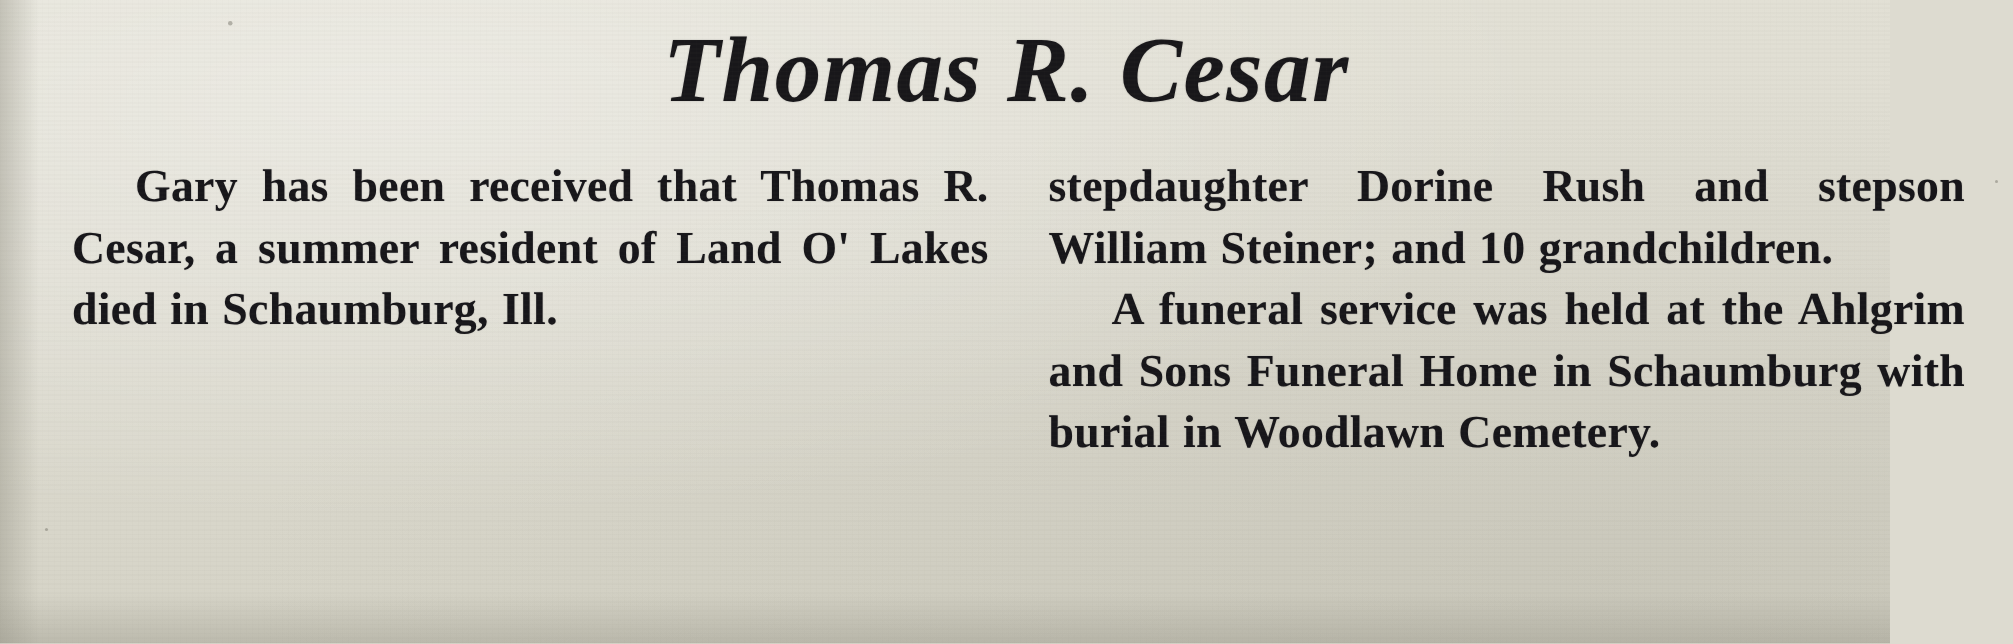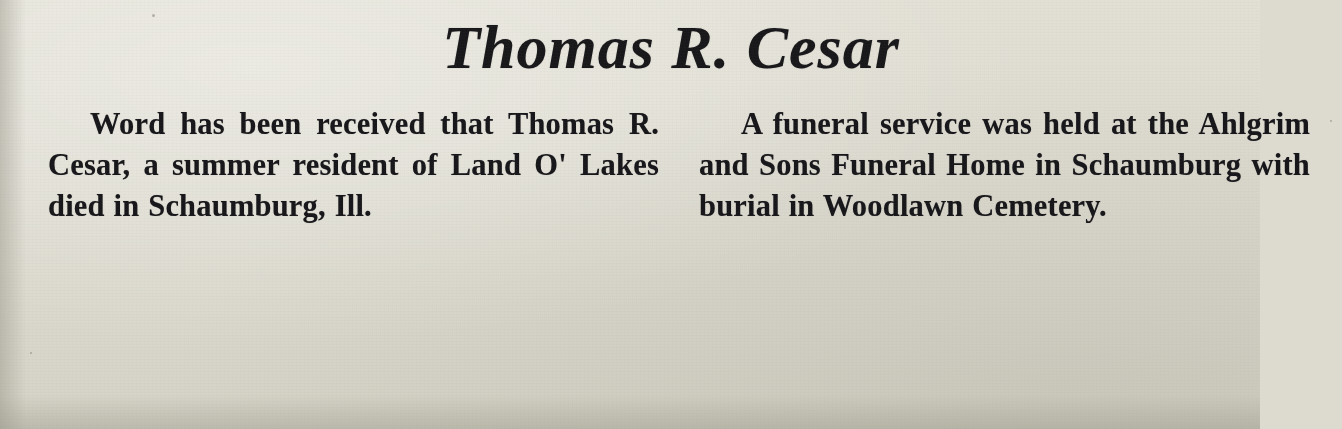--- a/index.html
+++ b/index.html
@@ -84,21 +84,20 @@
     letter-spacing: 0.2px;
     word-spacing: 1px;
     margin: 0;
     text-shadow: 0 0 0.8px rgba(30,28,26,0.30);
   }
   .para.indent {
     text-indent: 42px;
   }
   .para + .para {
     margin-top: 0px;
-    font-family: Liberation Mono, monospace;
   }
   #speck-1, #speck-2, #speck-3 {
     position: absolute;
     background: rgba(110,108,98,0.45);
     border-radius: 50%;
     pointer-events: none;
   }
   #speck-1 { width: 3px; height: 3px; top: 14px; left: 152px; }
   #speck-2 { width: 2px; height: 2px; top: 352px; left: 30px; }
   #speck-3 { width: 2px; height: 2px; top: 120px; left: 1330px; }
@@ -106,24 +105,25 @@
 </head>
 <body>
 
 <div id="clipping">
 
   <div id="headline">Thomas R. Cesar</div>
 
   <div id="columns">
 
     <div class="column">
-      <p class="para indent">Word has been received that Thomas R. Cesar, a summer resident of Land O' Lakes died in Schaumburg, Ill.</p>
+      <p class="para indent">Gary has been received that Thomas R. Cesar, a summer resident of Land O' Lakes died in Schaumburg, Ill.</p>
     </div>
 
     <div class="column">
+      <p class="para">stepdaughter Dorine Rush and stepson William Steiner; and 10 grandchildren.</p>
       <p class="para indent">A funeral service was held at the Ahlgrim and Sons Funeral Home in Schaumburg with burial in Woodlawn Cemetery.</p>
     </div>
 
   </div>
 
   <div id="grain"></div>
   <div id="edge-left"></div>
   <div id="edge-bottom"></div>
   <div id="speck-1"></div>
   <div id="speck-2"></div>

